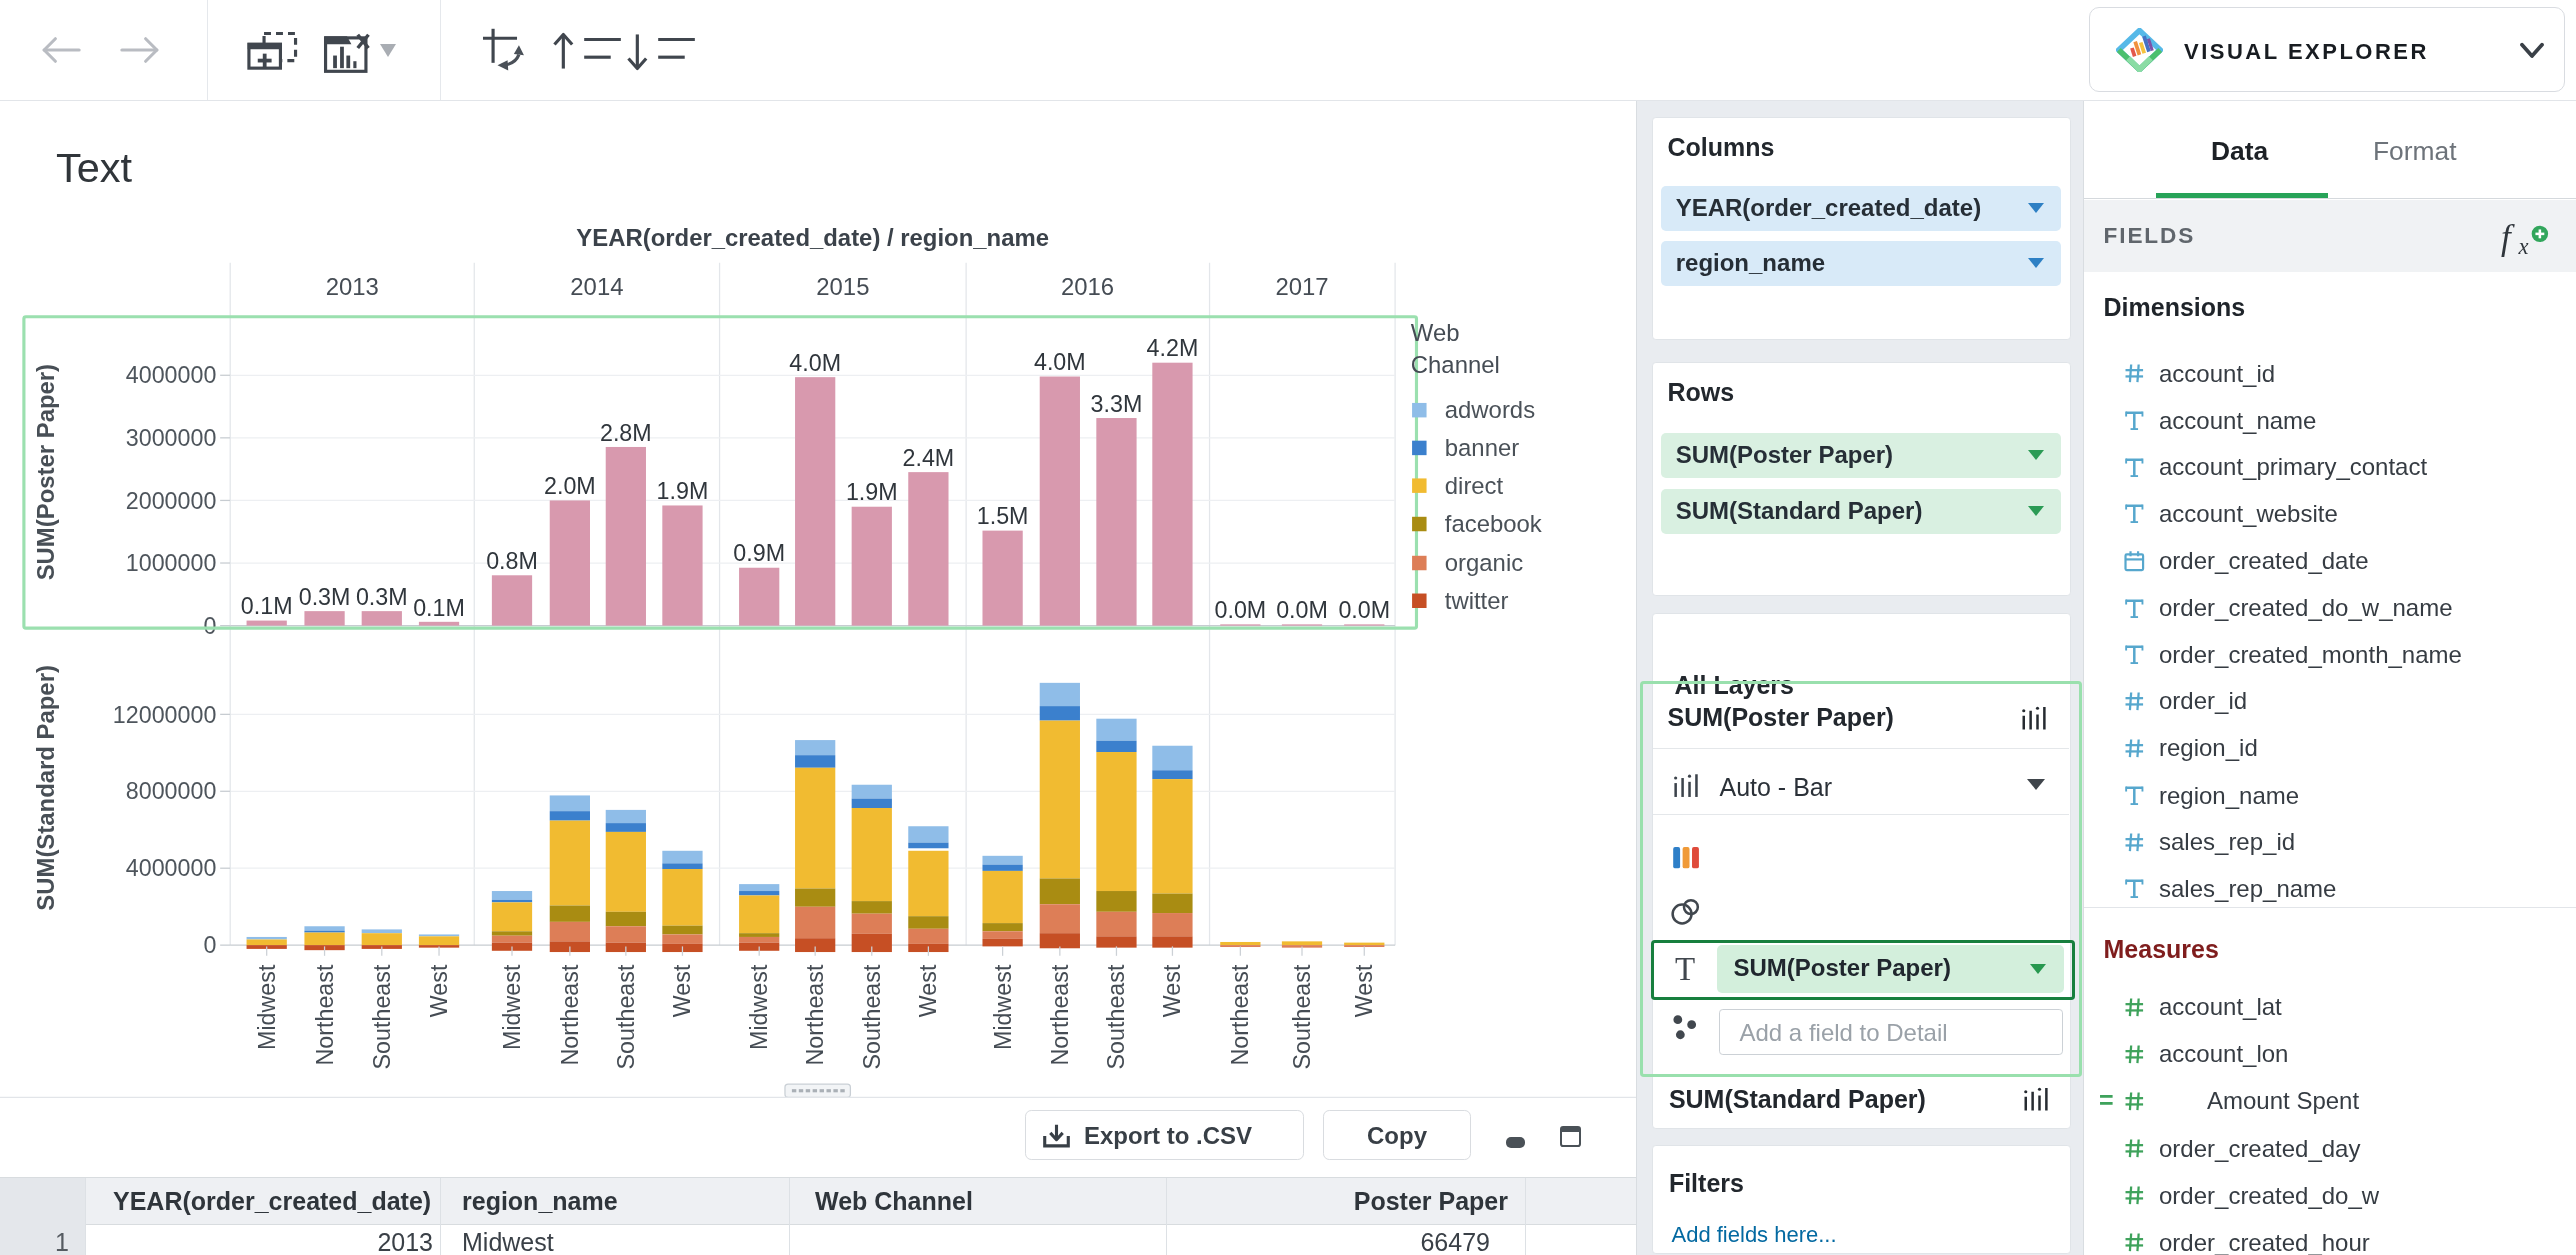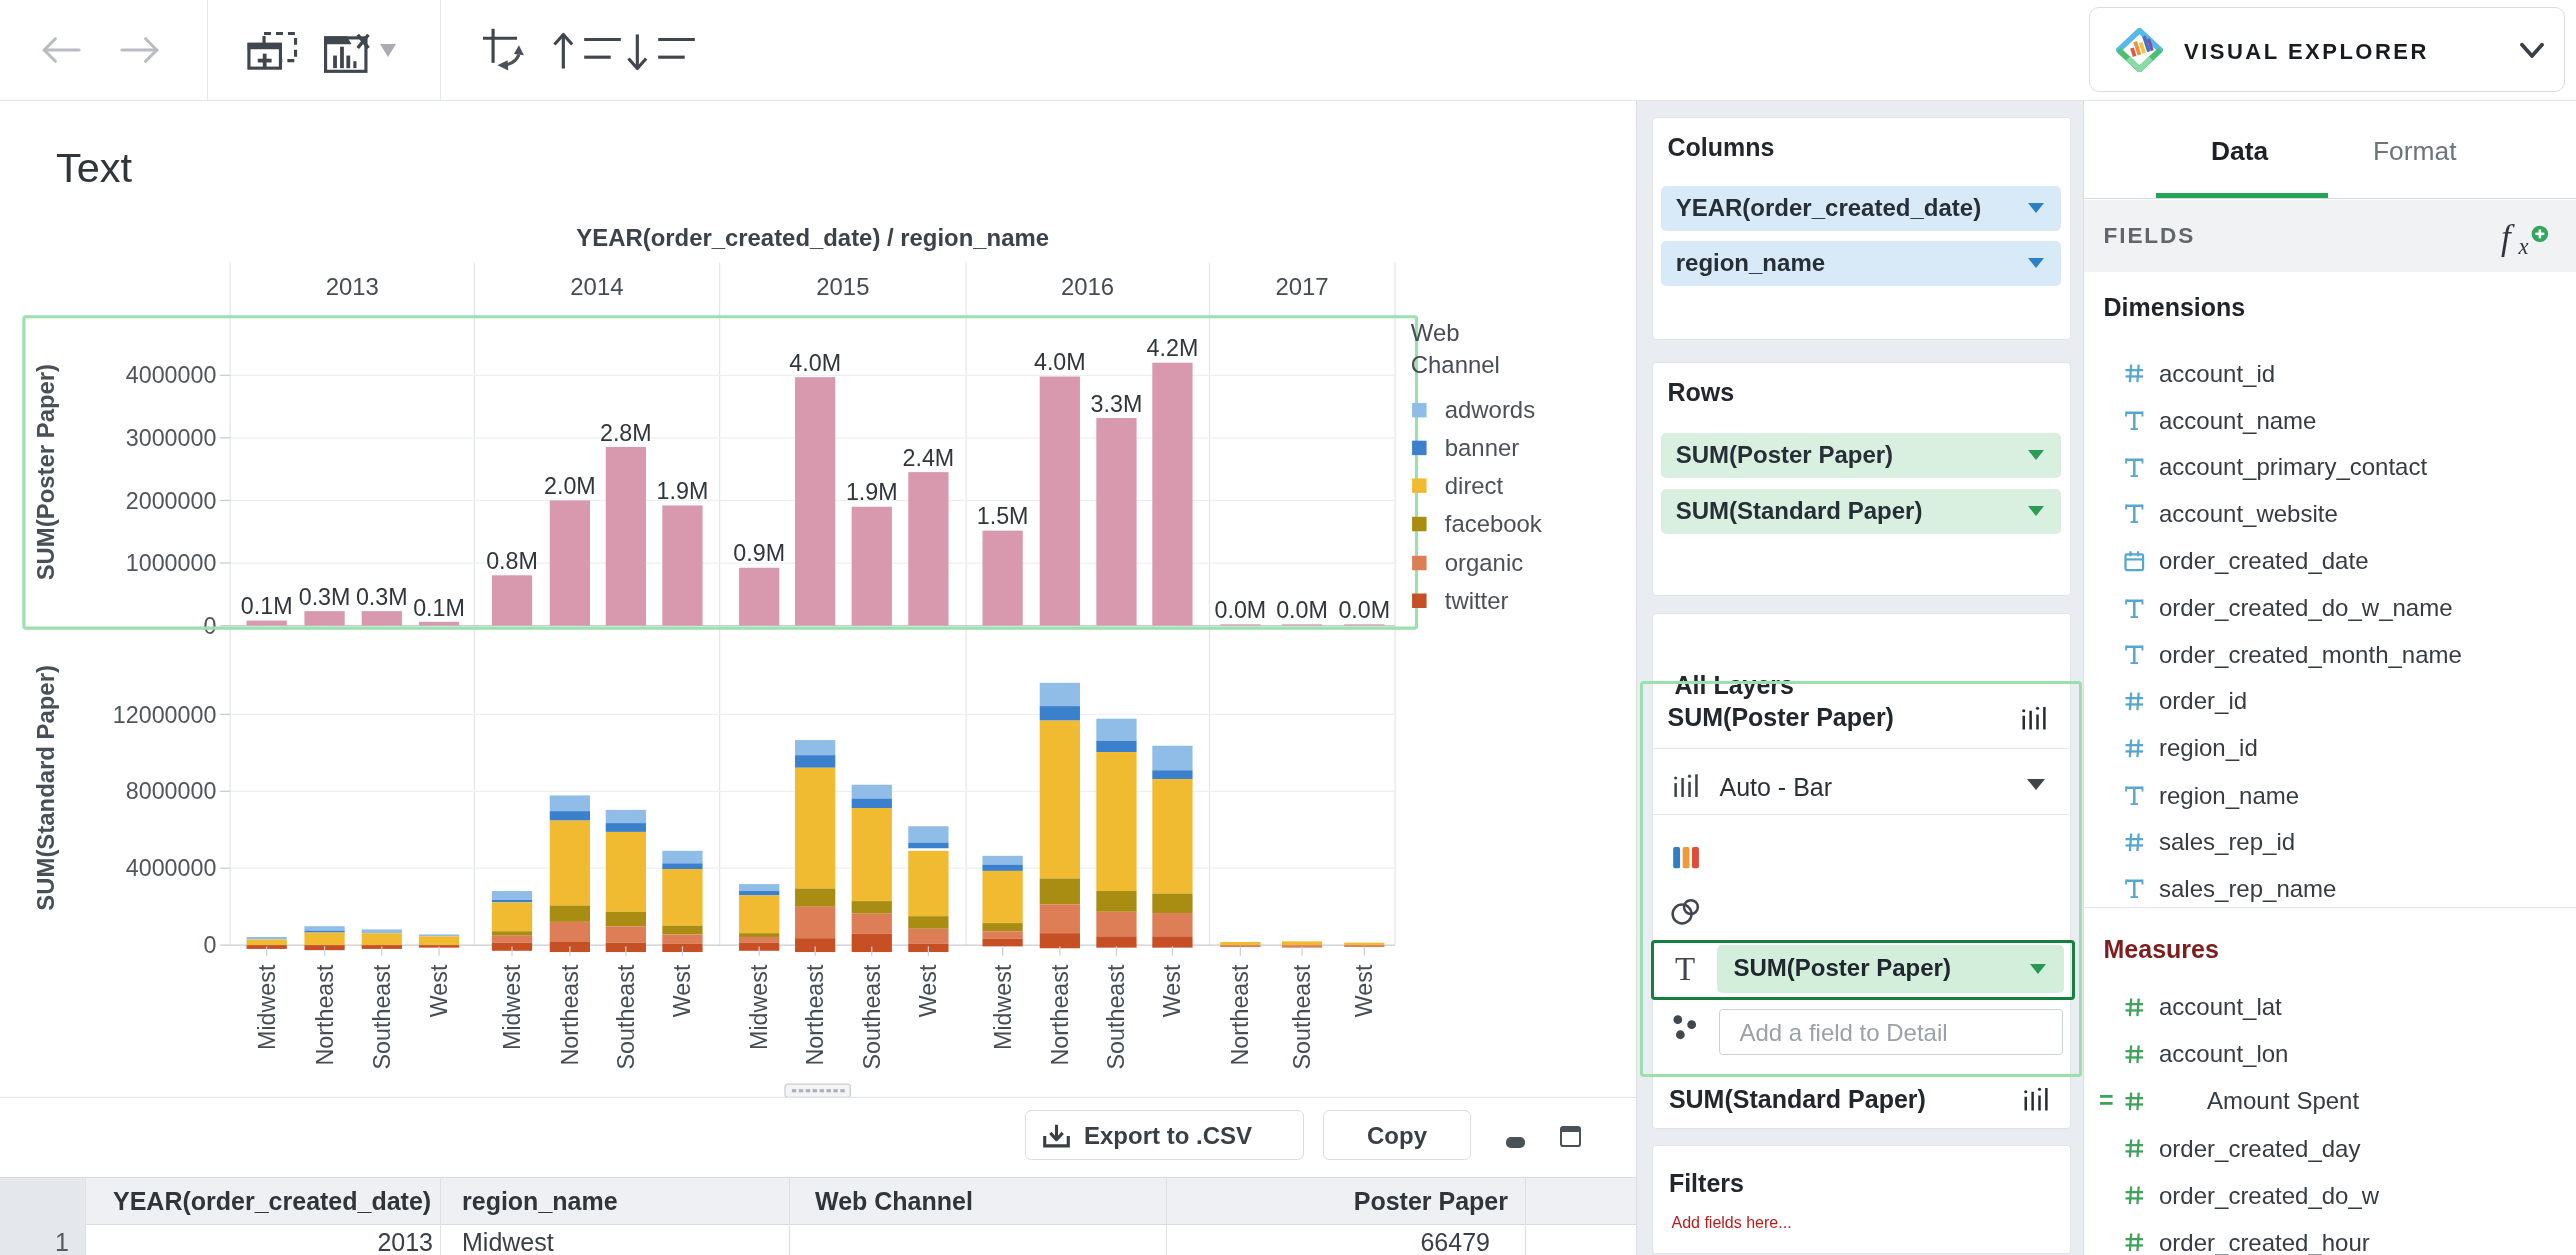--- a/index.html
+++ b/index.html
@@ -414,21 +414,21 @@
           <circle cx="4" cy="14" r="2.5" fill="#262b31"></circle>
           <line x1="15" y1="14" x2="15" y2="44" stroke="#262b31" stroke-width="4"></line>
           <line x1="26" y1="20" x2="26" y2="44" stroke="#262b31" stroke-width="4"></line>
           <circle cx="26" cy="10" r="2.5" fill="#262b31"></circle>
           <line x1="37" y1="8" x2="37" y2="44" stroke="#262b31" stroke-width="4"></line>
         </svg></div>
     </div>
 <div class="abs" style="left:3.1px;top:580px;width:442px;height:396px;border:3.8px solid #99e0ad;border-radius:3.8px;"></div>
 <div class="abs" style="left:14.5px;top:1044px;width:419px;height:109px;background:#fff;border:1.3px solid #e0e4e8;border-radius:3.8px;">
       <div class="abs" style="left:16.4px;top:22.6px;font-size:25px;font-weight:bold;color:#22272d;">Filters</div>
-      <div class="abs" style="left:19px;top:68px;font-size:16px;color:#b91c1c;">Add fields here...</div>
+      <div class="abs" style="left:19px;top:76px;font-size:22px;color:#0369a1;">Add fields here...</div>
     </div>
 </div>
 <div class="abs" style="left:2083px;top:101px;width:493px;height:1154px;background:#fff;border-left:1.3px solid #d9dde1;padding-left:28px;">
 <div class="abs" style="left:0;top:0;width:493px;height:98px;border-bottom:1.3px solid #d5d9dd;"></div>
 <div class="abs" style="left:127px;top:35px;font-size:26.4px;font-weight:bold;color:#1d2126;">Data</div>
 <div class="abs" style="left:289px;top:35px;font-size:26.4px;color:#6d737a;">Format</div>
 <div class="abs" style="left:72px;top:92px;width:172px;height:5px;background:#27a358;"></div>
 <div class="abs" style="left:0;top:99px;width:493px;height:72px;background:#f0f2f4;">
       <div class="abs" style="left:19.5px;top:22.6px;font-size:22.6px;font-weight:bold;letter-spacing:1.9px;color:#60666c;">FIELDS</div>
       <div class="abs" style="left:412px;top:12.6px;width:75px;height:50px;">

